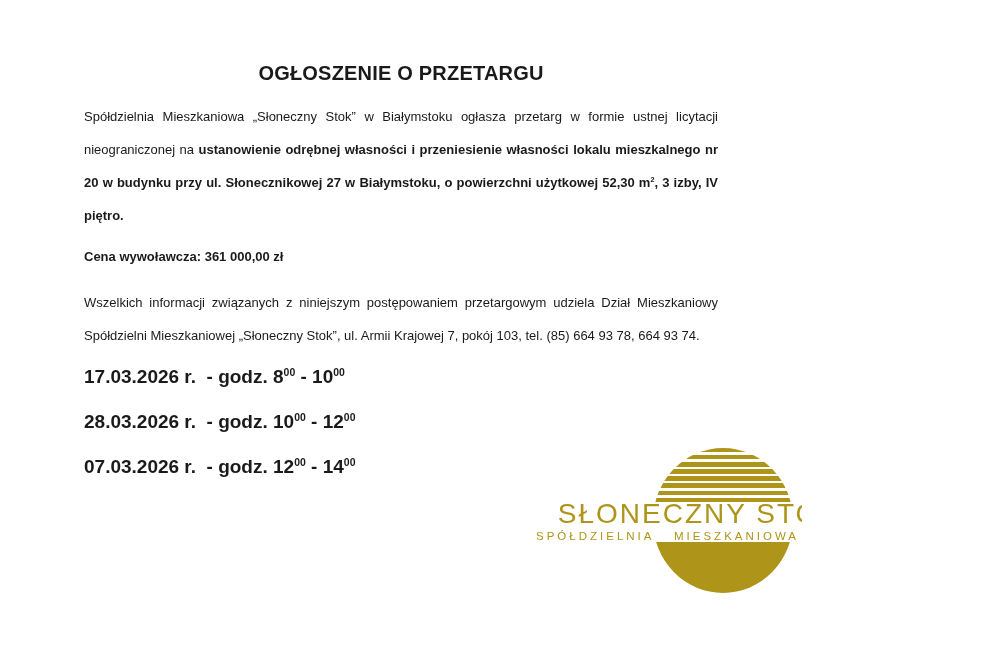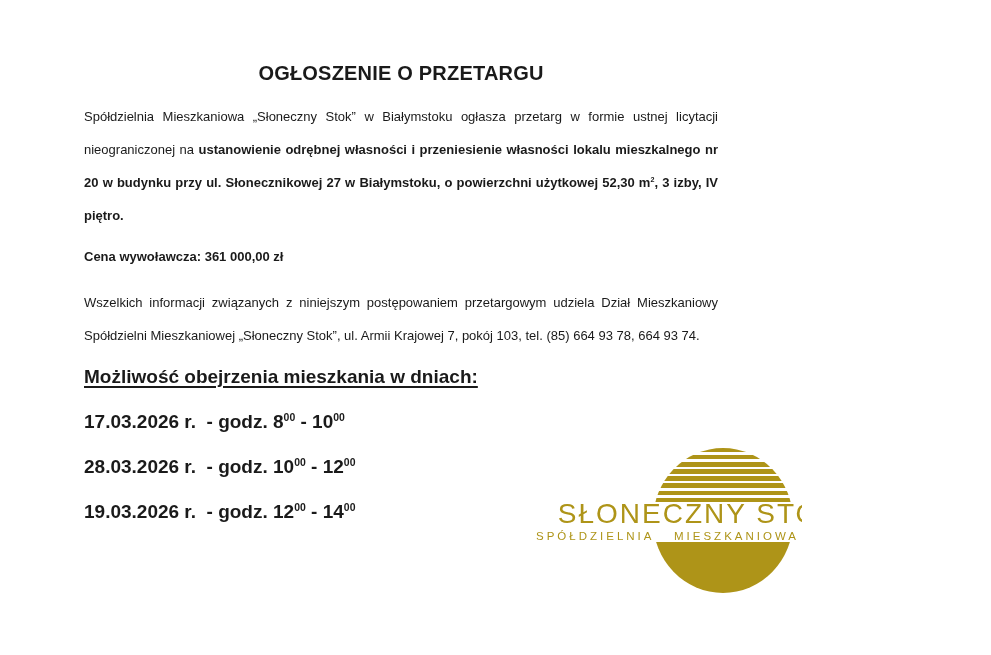--- a/index.html
+++ b/index.html
@@ -116,28 +116,27 @@
 
   <h1 class="title">OGŁOSZENIE O PRZETARGU</h1>
 
   <p class="para p-intro"><span>Spółdzielnia Mieszkaniowa „Słoneczny Stok” w Białymstoku ogłasza przetarg w formie ustnej licytacji nieograniczonej na </span><span class="bold">ustanowienie odrębnej własności i przeniesienie własności lokalu mieszkalnego nr 20 w budynku przy ul. Słonecznikowej 27 w Białymstoku, o powierzchni użytkowej 52,30 m</span><sup class="sup bold">2</sup><span class="bold">, 3 izby, IV piętro.</span></p>
 
   <p class="para p-price bold">Cena wywoławcza: 361 000,00 zł</p>
 
 
   <p class="para p-info">Wszelkich informacji związanych z niniejszym postępowaniem przetargowym udziela Dział Mieszkaniowy Spółdzielni Mieszkaniowej „Słoneczny Stok”, ul. Armii Krajowej 7, pokój 103, tel. (85) 664 93 78, 664 93 74.</p>
 
-  <p class="heading-underline">Możliwość obejrzenia mieszkania w dniach:</p>
 
   <div>
     <p class="date-line"><span>17.03.2026 r.  - godz. 8</span><sup class="sup">00</sup><span> - 10</span><sup class="sup">00</sup></p>
 
     <p class="date-line"><span>28.03.2026 r.  - godz. 10</span><sup class="sup">00</sup><span> - 12</span><sup class="sup">00</sup></p>
 
-    <p class="date-line"><span>19.03.2026 r.  - godz. 12</span><sup class="sup">00</sup><span> - 14</span><sup class="sup">00</sup></p>
+    <p class="date-line"><span>07.03.2026 r.  - godz. 12</span><sup class="sup">00</sup><span> - 14</span><sup class="sup">00</sup></p>
   </div>
 
   <div class="logo">
     <div class="logo-circle">
       <div class="logo-stripes"></div>
       <div class="logo-gap"></div>
       <div class="logo-solid"></div>
     </div>
     <div class="logo-main">SŁONECZNY STOK</div>
     <div class="logo-sub">SPÓŁDZIELNIA MIESZKANIOWA</div>

